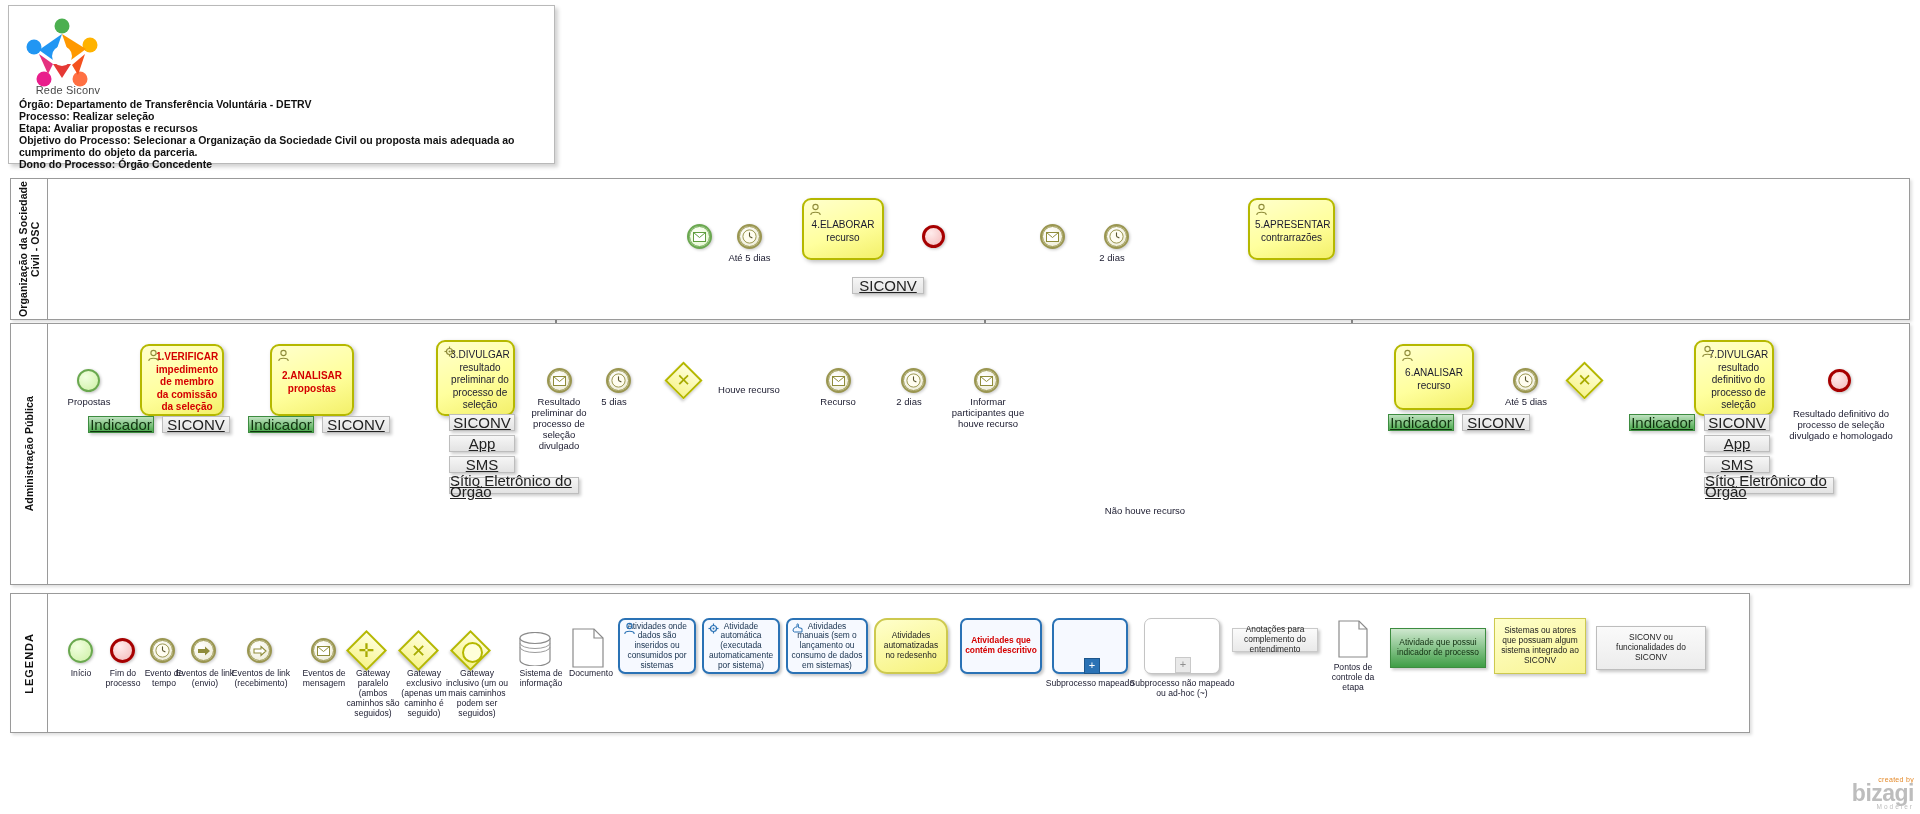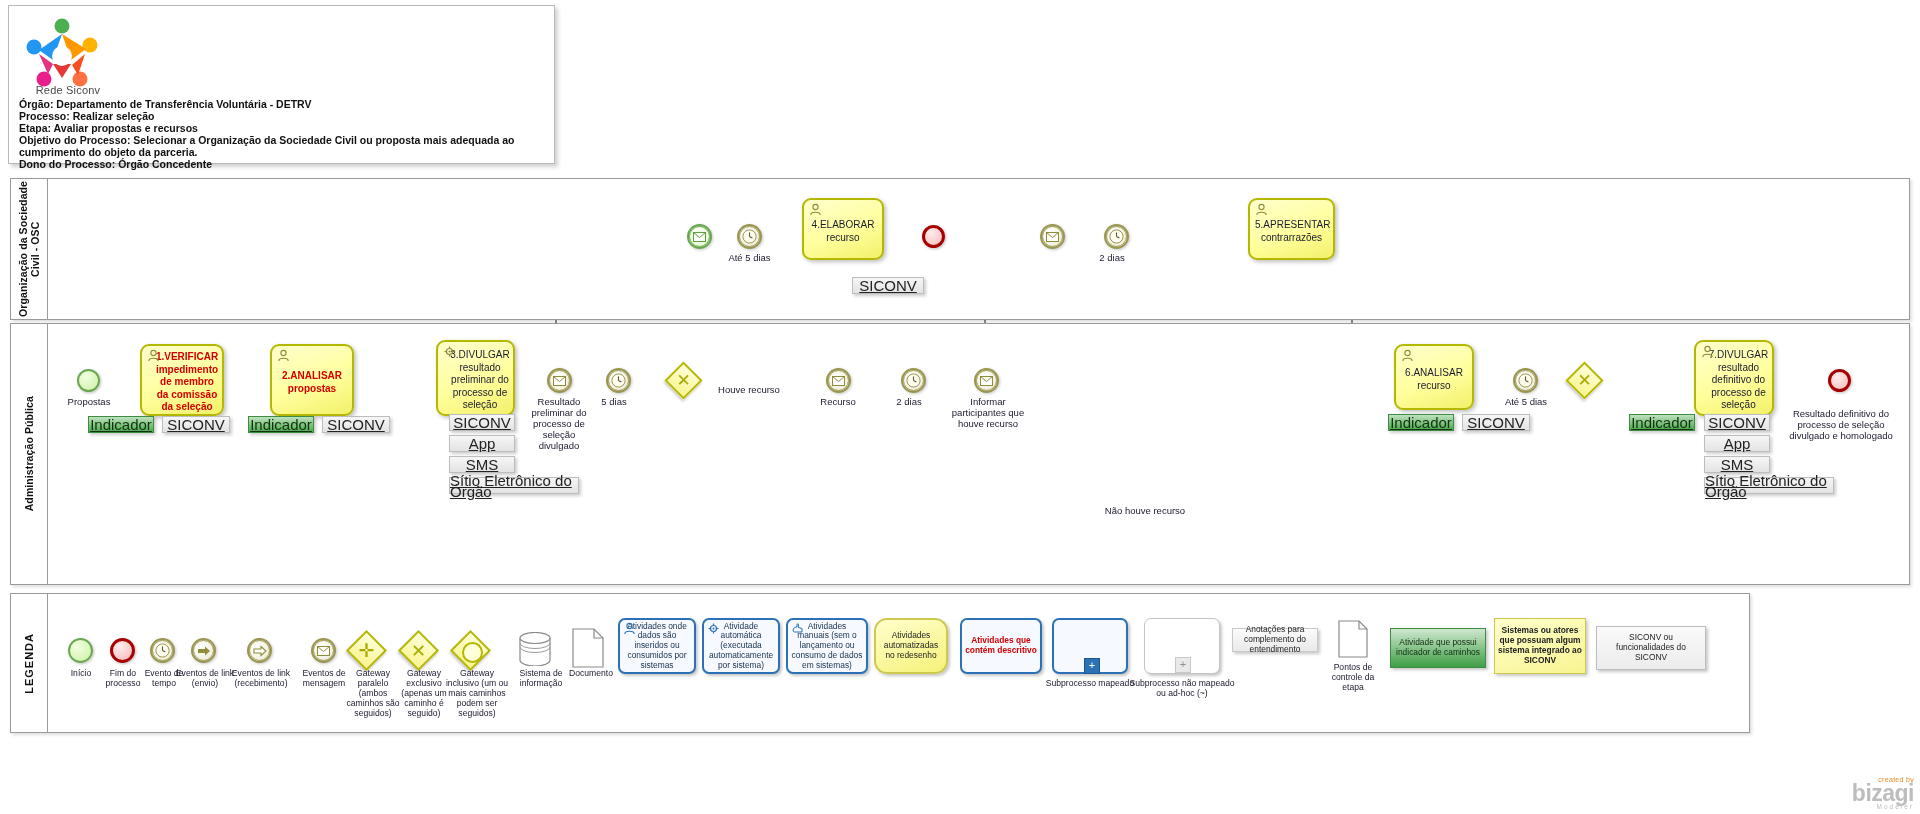--- a/index.html
+++ b/index.html
@@ -72,21 +72,21 @@
   
   svg.wires{position:absolute;left:0;top:0;width:1920px;height:814px;pointer-events:none;}
   .lg-cap{position:absolute;font-size:8.6px;line-height:10px;text-align:center;color:#1a1a2e;}
   .lgbox{position:absolute;box-sizing:border-box;display:flex;align-items:center;
      justify-content:center;text-align:center;font-size:8.4px;line-height:9.8px;
      box-shadow:2px 2px 3px rgba(0,0,0,.22);padding:3px;}
   .lgbox-blue{background:#f6f9ff;border:2px solid #2a72b5;border-radius:7px;color:#16304d;}
   .lgbox-white{background:#fff;border:1px solid #c4c4c4;border-radius:7px;color:#222;}
   .lgbox-yellow{background:linear-gradient(160deg,#ffffcc,#f6f27a);border:2px solid #cdc94f;
      border-radius:13px;color:#222;}
-  .lgbox-yellow2{background:linear-gradient(160deg,#ffffcc,#f8f492);border:1px solid #cdc94f;color:#222;font-weight:bold;}
+  .lgbox-yellow2{background:linear-gradient(160deg,#ffffcc,#f8f492);border:1px solid #cdc94f;color:#222;}
   .lgbox-red{background:#f6f9ff;border:2px solid #2a72b5;border-radius:7px;color:#d40000;font-weight:bold;}
   .lgbox-grey{background:linear-gradient(180deg,#fafafa,#ececec);border:1px solid #bdbdbd;color:#222;}
   .lgbox-green{background:linear-gradient(180deg,#cfe8cf,#3f9e46);border:1px solid #3d8c40;color:#0f2d0e;}
   .lgbox-note{background:linear-gradient(180deg,#fbfbfb,#e9e9e9);border:1px solid #c9c9c9;color:#222;}
   .plusbadge{position:absolute;width:14px;height:14px;background:#2a72b5;color:#fff;
      font-size:11px;line-height:13px;text-align:center;border:1px solid #1d568b;}
   .plusbadge.grey{background:#e9e9e9;color:#8e8e8e;border-color:#c9c9c9;}
   
   #bizagi{position:absolute;right:6px;bottom:4px;text-align:right;}
   #bizagi .made{font-size:7px;color:#e48a2a;letter-spacing:.3px;}
@@ -540,21 +540,21 @@
 
 <div class="abs" style="left:1338px;top:620px;">
   <svg width="30" height="38" viewBox="0 0 30 38">
     <path d="M1,1 L21,1 L29,9 L29,37 L1,37 z" fill="#fff" stroke="#8a8a8a" stroke-width="1.2"></path>
     <path d="M21,1 L21,9 L29,9" fill="none" stroke="#8a8a8a" stroke-width="1.2"></path>
   </svg>
 </div>
 <div class="lg-cap" style="left:1322px;top:662px;width:62px;">Pontos de controle da etapa</div>
 
 <div class="lgbox lgbox-green" style="left:1390px;top:628px;width:96px;height:40px;">
-  <span>Atividade que possui indicador de caminhos</span>
+  <span>Atividade que possui indicador de processo</span>
 </div>
 
 <div class="lgbox lgbox-yellow2" style="left:1494px;top:618px;width:92px;height:56px;">
   <span>Sistemas ou atores que possuam algum sistema integrado ao SICONV</span>
 </div>
 
 <div class="lgbox lgbox-grey" style="left:1596px;top:626px;width:110px;height:44px;">
   <span>SICONV ou funcionalidades do SICONV</span>
 </div>
 

